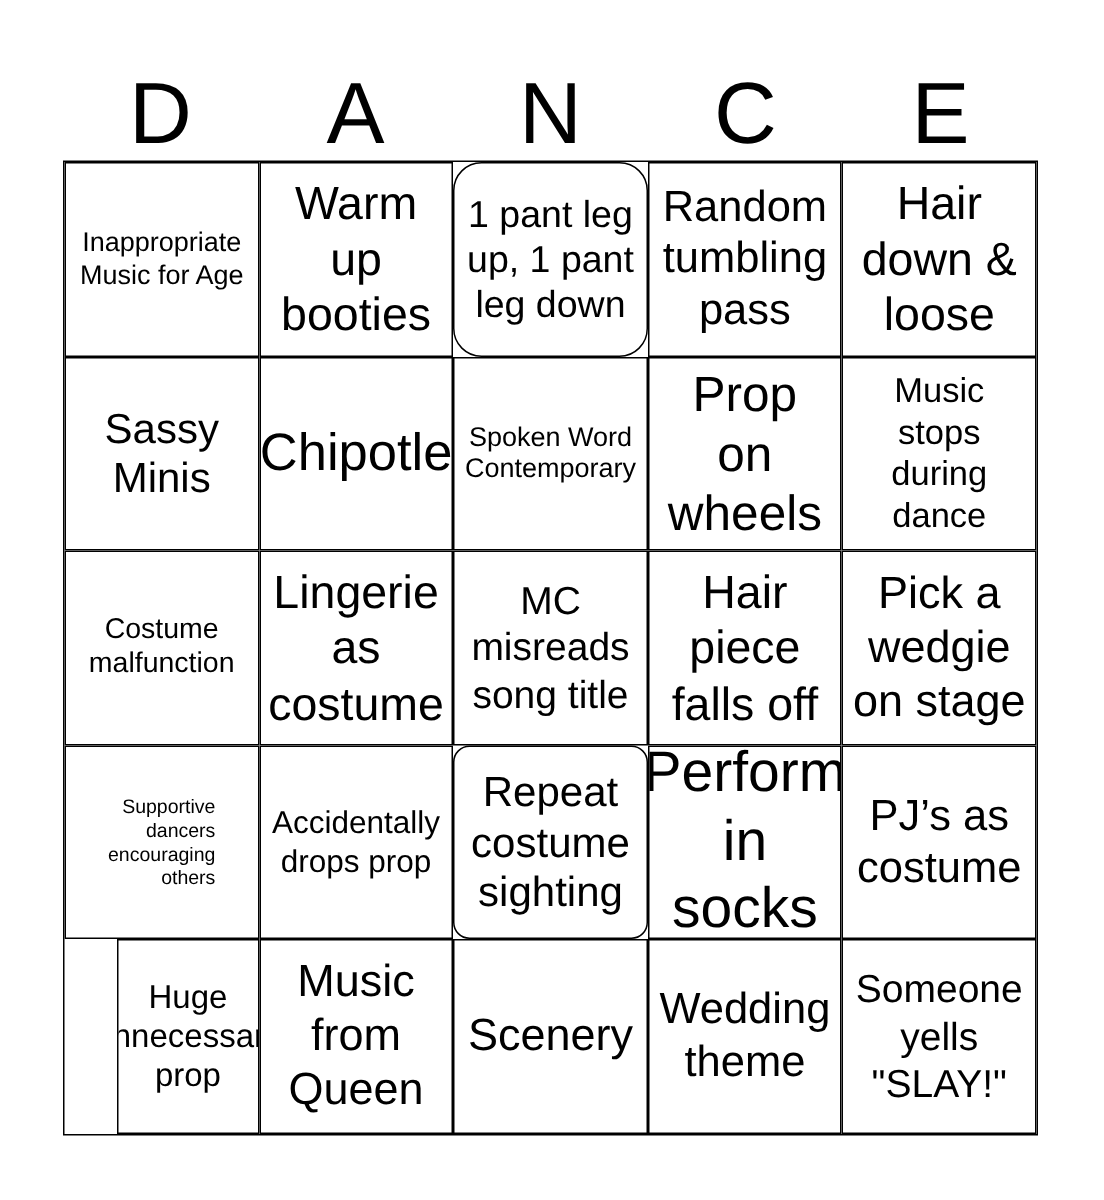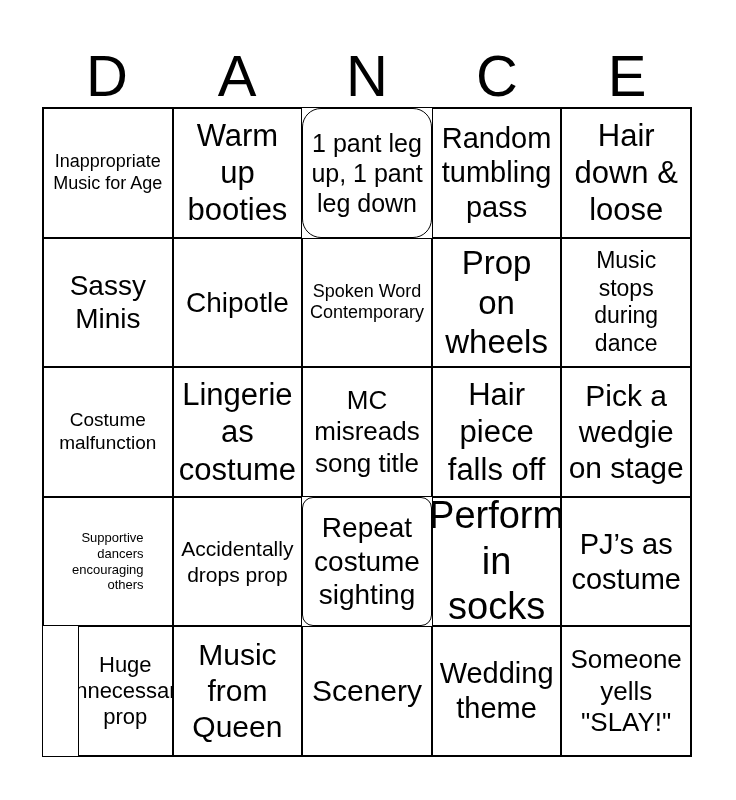--- a/index.html
+++ b/index.html
@@ -92,21 +92,21 @@
     <div class="cell" style="font-size: 31px;">
       <div class="cell-text">Hair
 down &amp;
 loose</div>
     </div>
 
     <div class="cell" style="font-size: 28px;">
       <div class="cell-text">Sassy
 Minis</div>
     </div>
-    <div class="cell" style="font-size: 28px;">
+    <div class="cell" style="font-size: 35px;">
       <div class="cell-text">Chipotle</div>
     </div>
     <div class="cell" style="font-size: 18px;">
       <div class="cell-text">Spoken Word
 Contemporary</div>
     </div>
     <div class="cell" style="font-size: 33px;">
       <div class="cell-text">Prop
 on
 wheels</div>

